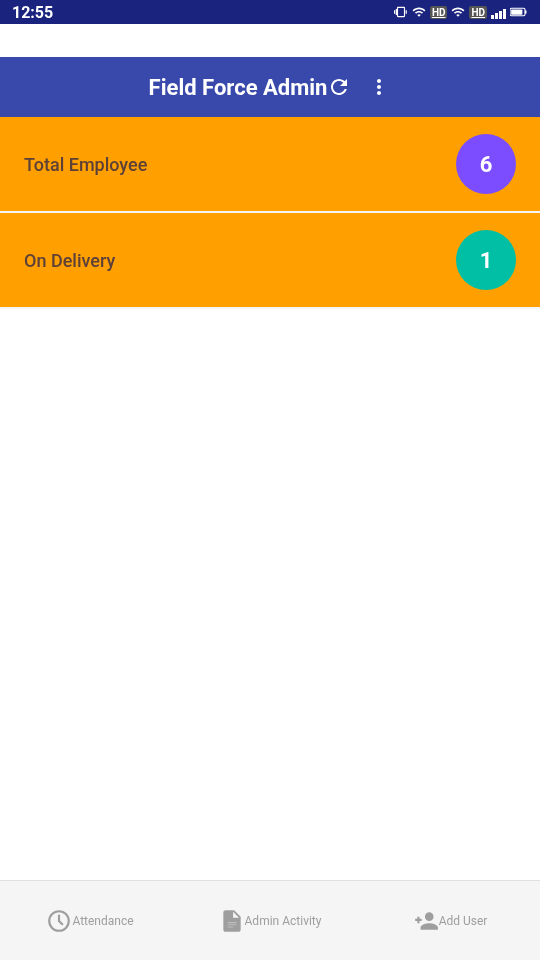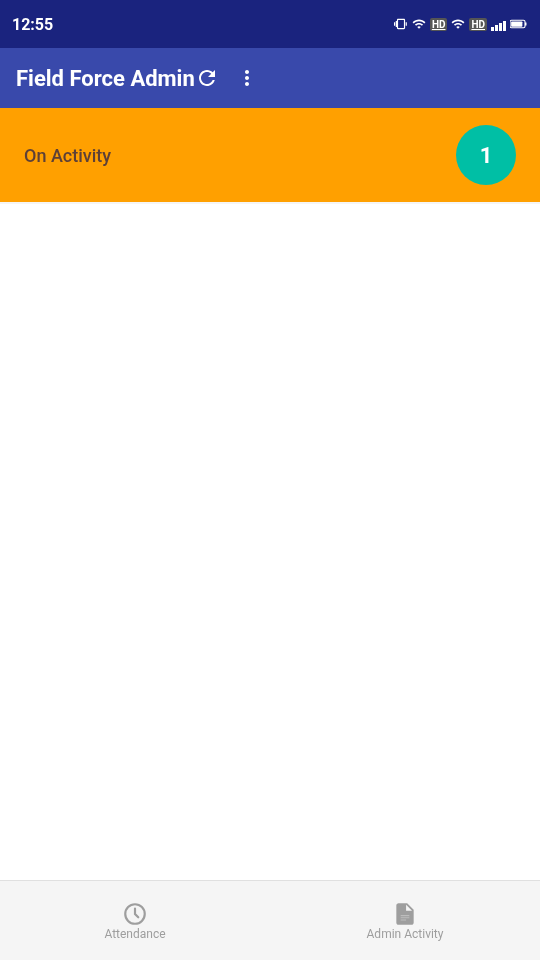--- a/index.html
+++ b/index.html
@@ -13,21 +13,21 @@
       width: 540px;
       height: 960px;
       overflow: hidden;
       background: #ffffff;
       position: relative;
     }
 
     
     .status-bar {
       width: 100%;
-      height: 48px;
+      height: 24px;
       background: #1a237e;
       display: flex;
       align-items: center;
       justify-content: space-between;
       padding: 0 12px;
     }
 
     .status-time {
       color: #ffffff;
       font-size: 16px;
@@ -50,22 +50,23 @@
       color: white;
     }
 
     
     .app-bar {
       width: 100%;
       height: 60px;
       background: #3949ab;
       display: flex;
       align-items: center;
-      justify-content: flex-start;
+      justify-content: center;
       padding: 0 16px;
+      margin-top: 33px;
     }
 
     .app-title {
       color: #ffffff;
       font-size: 22px;
       font-weight: bold;
     }
 
     .app-bar-actions {
       display: flex;
@@ -142,21 +143,21 @@
       height: 80px;
       background: #f5f5f5;
       border-top: 1px solid #e0e0e0;
       display: flex;
       align-items: center;
       justify-content: space-around;
     }
 
     .nav-item {
       display: flex;
-      flex-direction: column;
+      flex-direction: row;
       align-items: center;
       justify-content: center;
       gap: 0;
       cursor: pointer;
       flex: 1;
       height: 100%;
     }
 
     .nav-icon {
       font-size: 24px;
@@ -249,23 +250,29 @@
     <span class="app-bar-icon">
       <svg width="24" height="24" viewBox="0 0 24 24" fill="white">
         <path d="M12 8c1.1 0 2-.9 2-2s-.9-2-2-2-2 .9-2 2 .9 2 2 2zm0 2c-1.1 0-2 .9-2 2s.9 2 2 2 2-.9 2-2-.9-2-2-2zm0 6c-1.1 0-2 .9-2 2s.9 2 2 2 2-.9 2-2-.9-2-2-2z"></path>
       </svg>
     </span>
   </div>
 </div>
 
 <div class="main-content">
 
-
   <div class="stat-card">
-    <span class="stat-card-label">On Activity</span>
+    <span class="stat-card-label">Total Employee</span>
+    <div class="stat-card-badge badge-purple">
+      <span>6</span>
+    </div>
+  </div>
+
+  <div class="stat-card">
+    <span class="stat-card-label">On Delivery</span>
     <div class="stat-card-badge badge-teal">
       <span>1</span>
     </div>
   </div>
 
 </div>
 
 <div class="bottom-nav">
 
   <div class="nav-item">
@@ -281,13 +288,21 @@
   <div class="nav-item">
     <span class="nav-icon">
       <svg class="svg-icon" viewBox="0 0 24 24" fill="#9e9e9e">
         <path d="M14 2H6c-1.1 0-2 .9-2 2v16c0 1.1.9 2 2 2h12c1.1 0 2-.9 2-2V8l-6-6zm-1 7V3.5L18.5 9H13z"></path>
         <path d="M8 13h8v1H8zm0 2h8v1H8zm0 2h5v1H8z" fill="#bdbdbd"></path>
       </svg>
     </span>
     <span class="nav-label">Admin Activity</span>
   </div>
 
+  <div class="nav-item">
+    <span class="nav-icon">
+      <svg class="svg-icon" viewBox="0 0 24 24" fill="#9e9e9e">
+        <path d="M15 12c2.21 0 4-1.79 4-4s-1.79-4-4-4-4 1.79-4 4 1.79 4 4 4zm-9-2V8H4v2H2v2h2v2h2v-2h2v-2H6zm9 4c-2.67 0-8 1.34-8 4v2h16v-2c0-2.66-5.33-4-8-4z"></path>
+      </svg>
+    </span>
+    <span class="nav-label">Add User</span>
+  </div>
 </div>
 
 </body></html>

